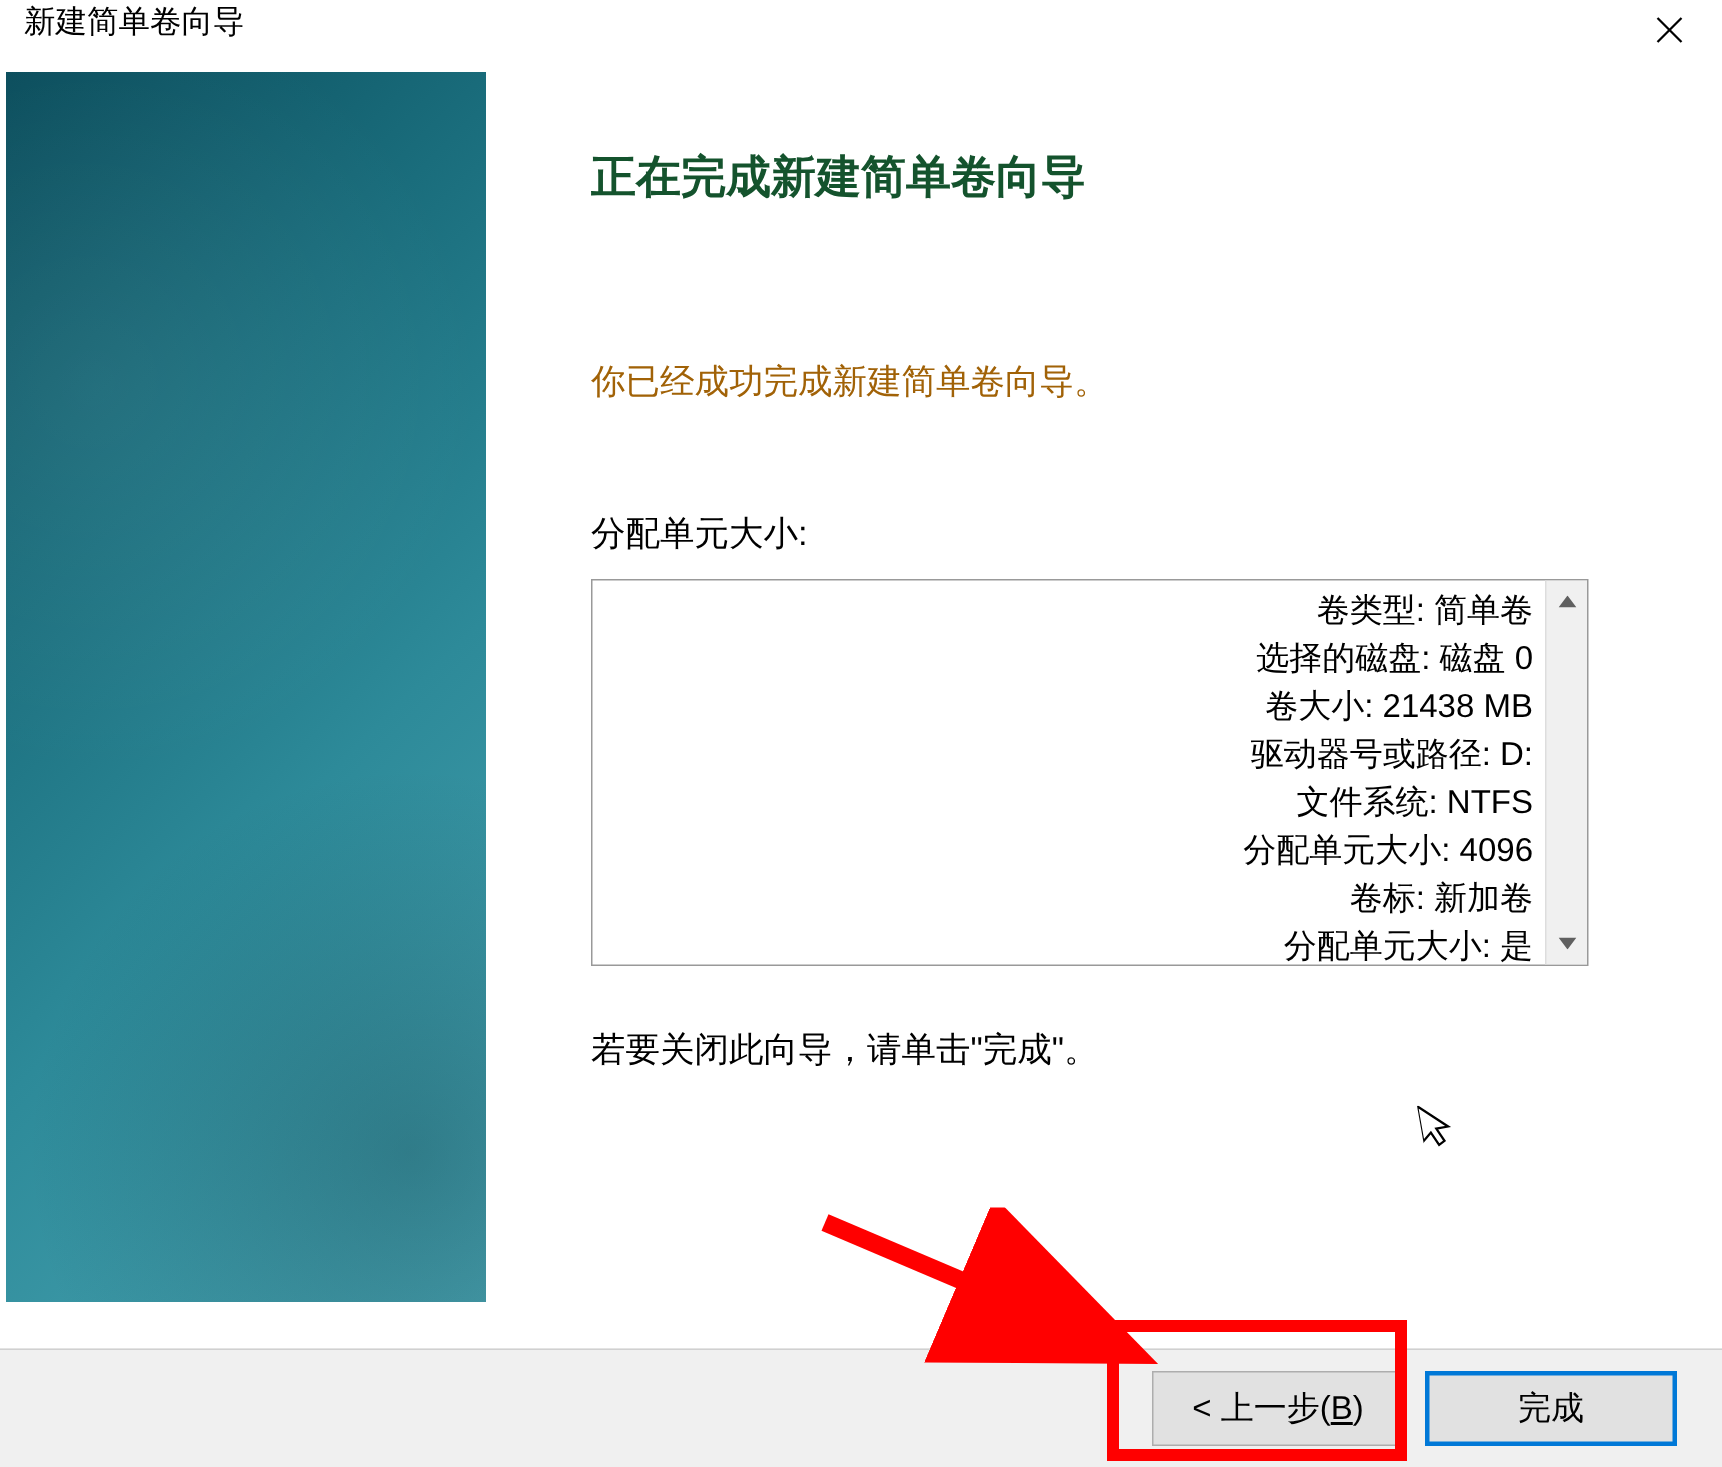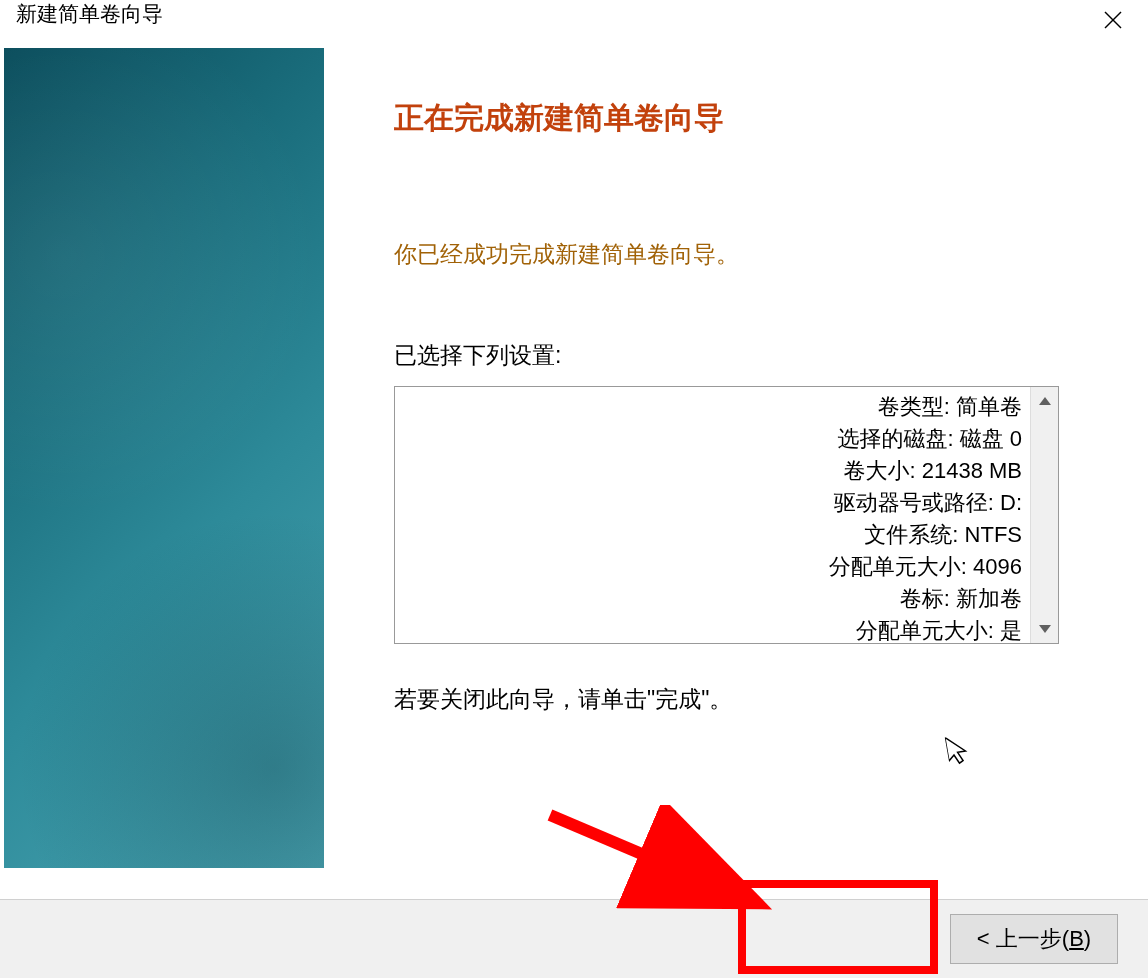--- a/index.html
+++ b/index.html
@@ -71,21 +71,21 @@
       right: -250px;
     }
     .main-panel {
       flex: 1;
       padding: 50px 60px 20px 70px;
       position: relative;
     }
     .heading {
       font-size: 30px;
       font-weight: 600;
-      color: #c2410c;
+      color: #14532d;
       margin-bottom: 100px;
     }
     .description {
       font-size: 23px;
       color: #a16207;
       margin-bottom: 70px;
     }
     .settings-label {
       font-size: 23px;
       color: #000;
@@ -207,21 +207,21 @@
         </svg>
     </span>
   </button>
 </div>
 
 <div class="content-area">
   <div class="sidebar-graphic"></div>
   <div class="main-panel">
     <h1 class="heading">正在完成新建简单卷向导</h1>
     <p class="description">你已经成功完成新建简单卷向导。</p>
-    <p class="settings-label">已选择下列设置:</p>
+    <p class="settings-label">分配单元大小:</p>
     <div class="settings-listbox">
       <div class="settings-content">
         <div class="settings-line">卷类型: 简单卷</div>
         <div class="settings-line">选择的磁盘: 磁盘 0</div>
         <div class="settings-line">卷大小: 21438 MB</div>
         <div class="settings-line">驱动器号或路径: D:</div>
         <div class="settings-line">文件系统: NTFS</div>
         <div class="settings-line">分配单元大小: 4096</div>
         <div class="settings-line">卷标: 新加卷</div>
         <div class="settings-line">分配单元大小: 是</div>
@@ -249,20 +249,23 @@
       <path d="M0 0 L0 24 L6 19 L10 28 L14 26 L10 17 L18 17 Z" fill="none" stroke="#000" stroke-width="1.5"></path>
     </svg>
 </span>
 
 <div class="button-bar">
   <button class="wiz-button">
     <span>&lt; 上一步(</span>
       <span class="underline">B</span>
       <span>)</span>
   </button>
+  <button class="wiz-button primary">
+    <span>完成</span>
+  </button>
 </div>
 
 <div class="highlight-box finish-highlight"></div>
 
 <svg class="red-arrow" width="260" height="150">
   <defs>
     <marker id="arrowhead" markerWidth="12" markerHeight="10" refX="10" refY="5" orient="auto">
       <polygon points="0 0, 12 5, 0 10" fill="#ff0000"></polygon>
     </marker>
   </defs>

